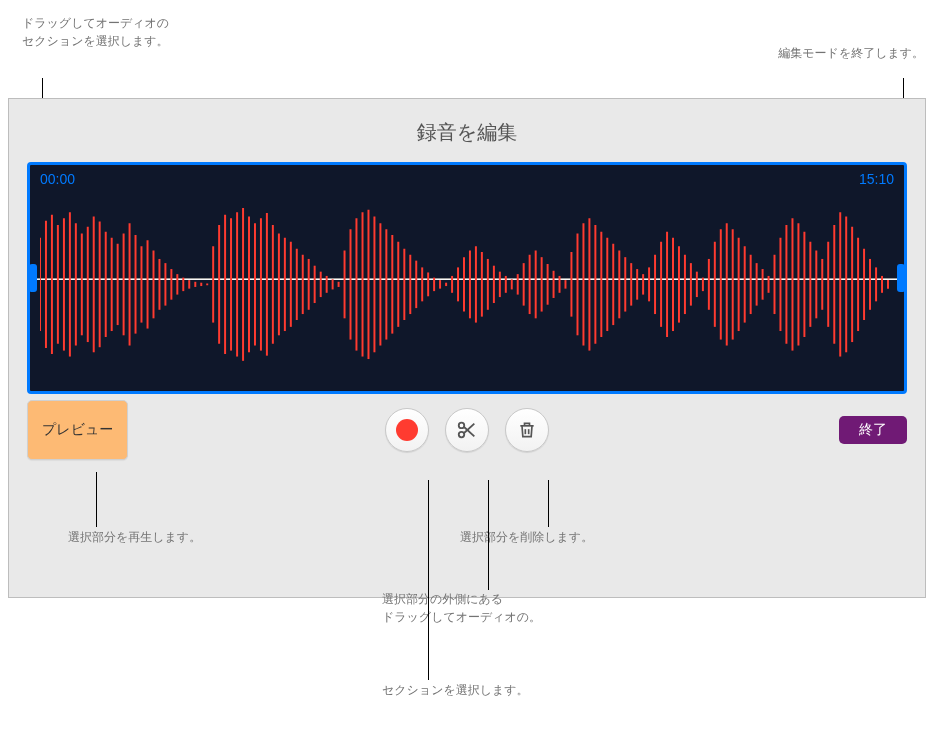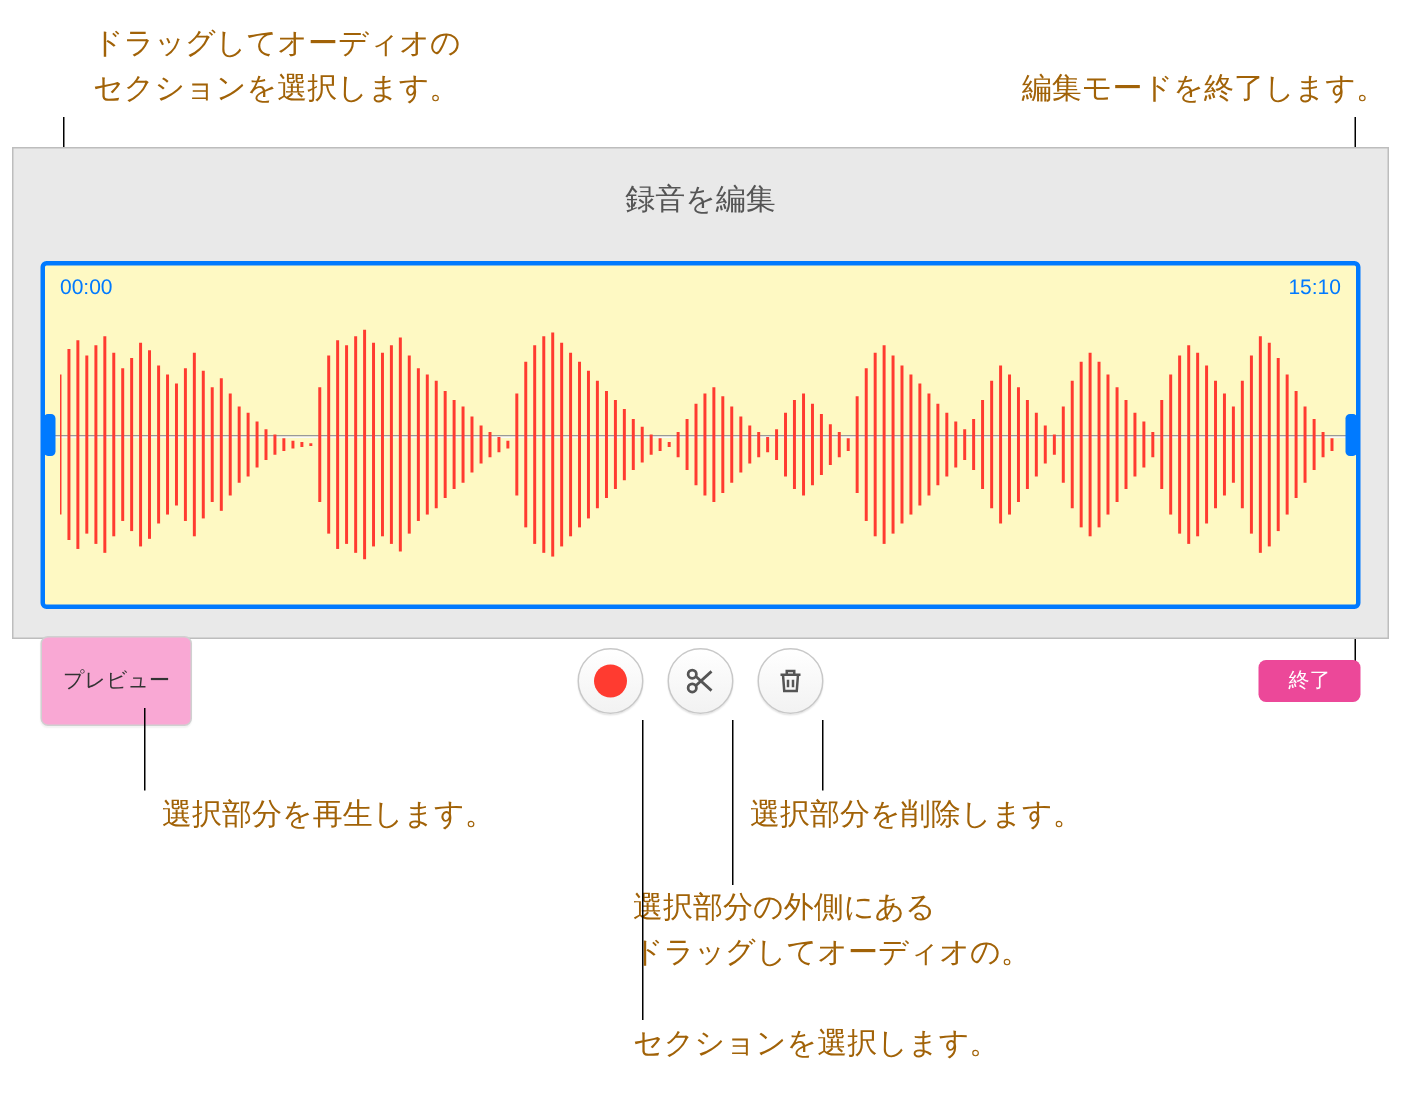--- a/index.html
+++ b/index.html
@@ -9,52 +9,51 @@
     }
     body {
       width: 934px;
       height: 732px;
       font-family: -apple-system, "Hiragino Sans", "Hiragino Kaku Gothic ProN", sans-serif;
       background: #ffffff;
       position: relative;
     }
     .callout {
       position: absolute;
-      font-size: 20px;
+      font-size: 12px;
       line-height: 1.5;
-      color: #a16207;
+      color: #737373;
       text-align: left;
-      margin-left: 40px;
     }
     .callout.right { text-align: right; }
     .callout-line {
       position: absolute;
       background: #000;
     }
     .editor-panel {
       position: absolute;
       left: 8px;
       top: 98px;
       width: 918px;
-      height: 328px;
+      height: 500px;
       background: #e9e9e9;
       border: 1px solid #bdbdbd;
     }
     .panel-title {
       text-align: center;
       font-size: 20px;
       color: #555;
       padding-top: 20px;
       padding-bottom: 16px;
     }
     .waveform-area {
       position: relative;
-      margin: 12px 18px;
+      margin: 0 18px;
       height: 232px;
-      background: #fef9c3;
+      background: #0f172a;
       border: 3px solid #007aff;
       border-radius: 4px;
       overflow: hidden;
     }
     .waveform-handle {
       position: absolute;
       top: 50%;
       transform: translateY(-50%);
       width: 8px;
       height: 28px;
@@ -97,35 +96,35 @@
       padding: 0 18px;
       display: flex;
       align-items: center;
       justify-content: center;
     }
     .preview-btn {
       position: absolute;
       left: 18px;
       top: 50%;
       transform: translateY(-50%);
-      background: #f9a8d4;
+      background: #fdba74;
       border: 1px solid #d0d0d0;
       border-radius: 5px;
       padding: 20px 14px;
       font-size: 14px;
       color: #333;
       cursor: pointer;
       box-shadow: 0 1px 1px rgba(0,0,0,0.05);
     }
     .done-btn {
       position: absolute;
       right: 18px;
       top: 50%;
       transform: translateY(-50%);
-      background: #ec4899;
+      background: #701a75;
       border: none;
       border-radius: 5px;
       padding: 5px 20px;
       font-size: 14px;
       color: #fff;
       cursor: pointer;
     }
     .center-tools {
       display: flex;
       gap: 16px;

